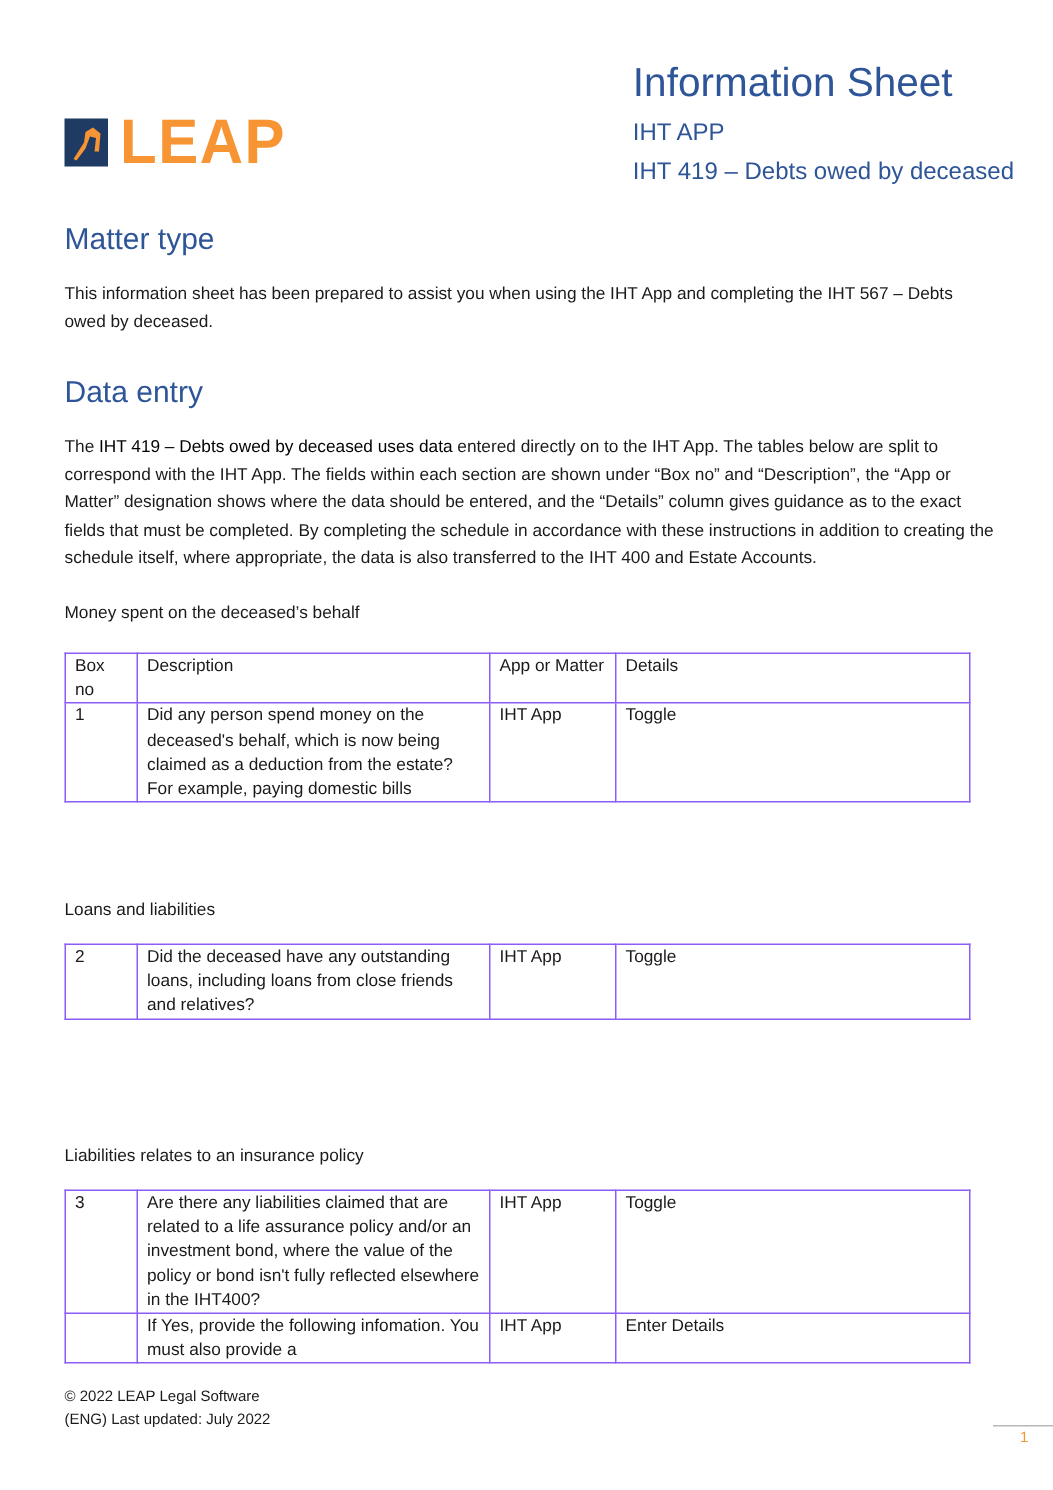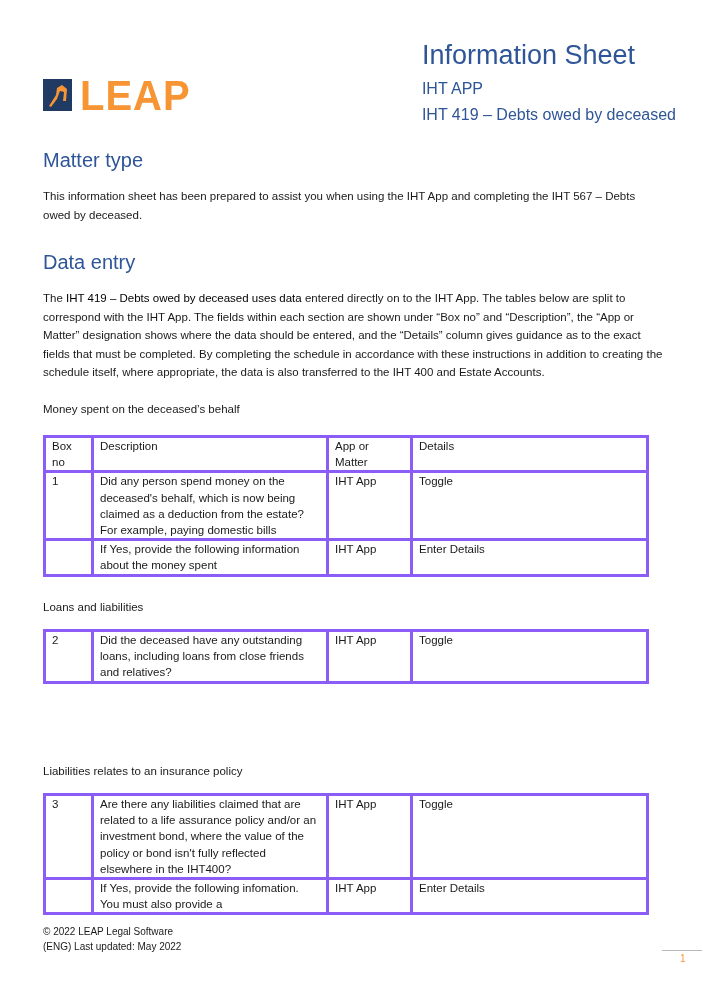--- a/index.html
+++ b/index.html
@@ -30,21 +30,21 @@
       font-size: 11.5px; line-height: 18.5px; color: #1a1a1a;
     }
     p.body b { font-weight: normal; color: #000; }
     .caption { position: absolute; left: 43px; font-size: 11.5px; line-height: 16px; color: #1a1a1a; }
 
     table.grid {
       position: absolute; left: 43px; width: 603px; border-collapse: collapse;
       font-size: 11.5px; line-height: 16.2px; color: #1a1a1a; table-layout: fixed;
     }
     table.grid td {
-      border: 3px solid #8b5cf6; vertical-align: top; padding: 0 6px;
+      border: 1px solid #8b5cf6; vertical-align: top; padding: 0 6px;
     }
     col.c1 { width: 48px; }
     col.c2 { width: 235px; }
     col.c3 { width: 84px; }
     col.c4 { width: 236px; }
 
     .footer { position: absolute; left: 43px; top: 924px; font-size: 10px; line-height: 15px; color: #1a1a1a; }
     .page-rule { position: absolute; left: 662px; top: 950px; width: 40px; height: 1px; background: #b8b8b8; }
     .page-num { position: absolute; left: 680px; top: 953px; font-size: 10px; color: #f79433; }
   </style>
@@ -89,26 +89,20 @@
   </tr>
   <tr>
     <td>1</td>
     <td>
       <div>Did any person spend money on the deceased's behalf, which is now being claimed as a deduction from the estate?</div>
       <div>For example, paying domestic bills</div>
     </td>
     <td>IHT App</td>
     <td>Toggle</td>
   </tr>
-  <tr>
-    <td></td>
-    <td>If Yes, provide the following information about the money spent</td>
-    <td>IHT App</td>
-    <td>Enter Details</td>
-  </tr>
 </tbody>
   </table>
 
 <div class="caption" style="top:599px;">Loans and liabilities</div>
 <table class="grid" style="top:629px;">
   <colgroup>
       <col class="c1">
       <col class="c2">
       <col class="c3">
       <col class="c4">
@@ -142,16 +136,16 @@
     <td></td>
     <td>If Yes, provide the following infomation. You must also provide a</td>
     <td>IHT App</td>
     <td>Enter Details</td>
   </tr>
 </tbody>
   </table>
 
 <div class="footer">
   <div>© 2022 LEAP Legal Software</div>
-  <div>(ENG) Last updated: May 2022</div>
+  <div>(ENG) Last updated: July 2022</div>
 </div>
 <div class="page-rule"></div>
 <div class="page-num">1</div>
 
 </body></html>

